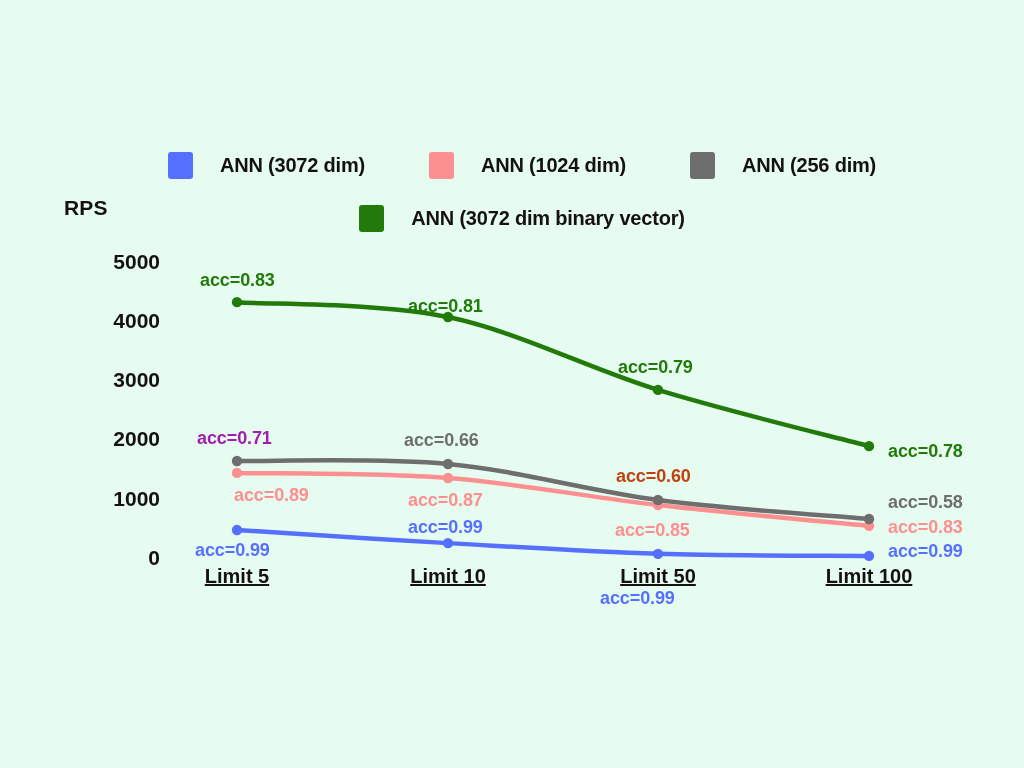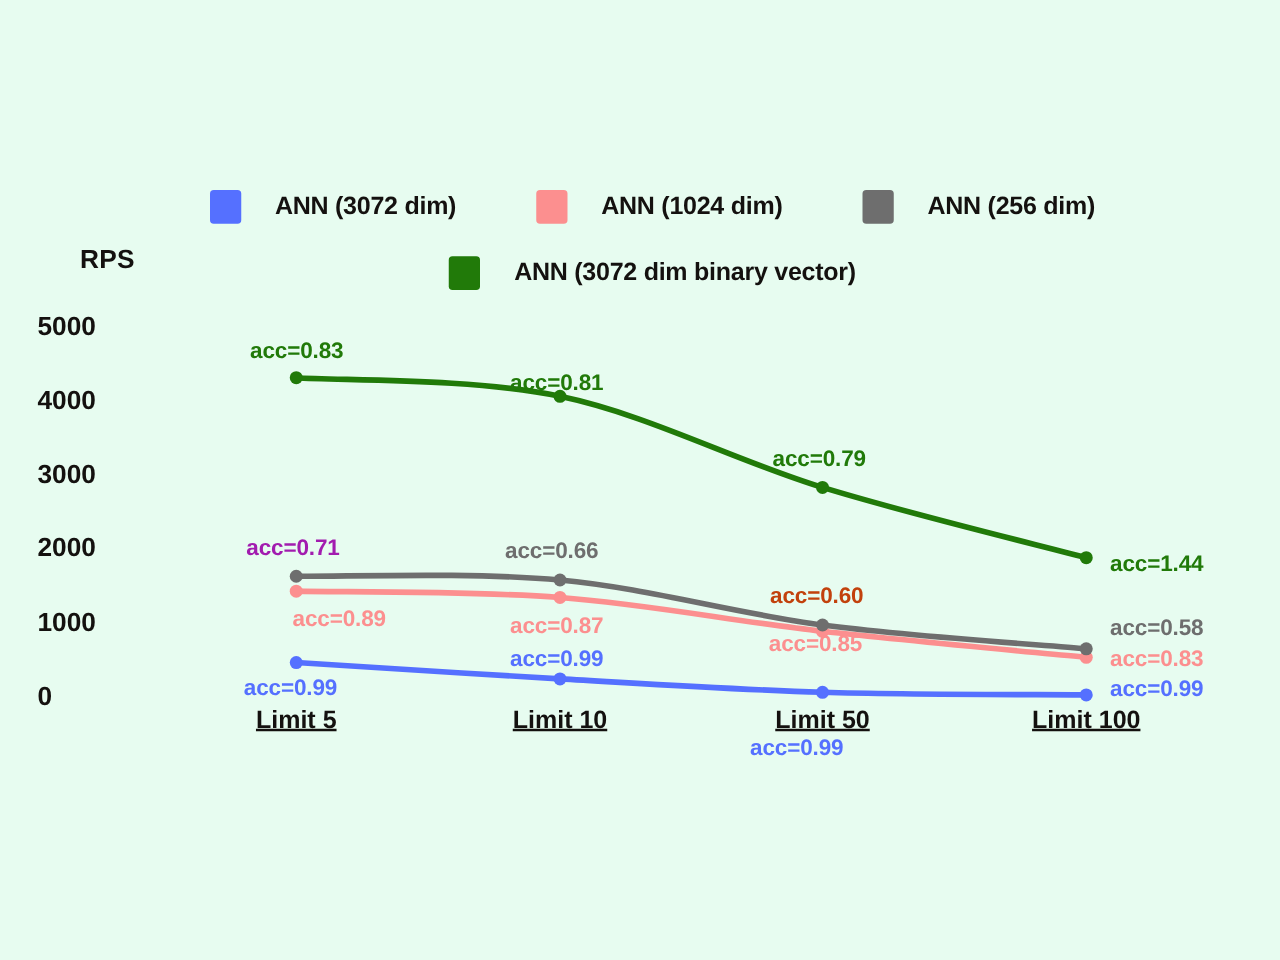--- a/index.html
+++ b/index.html
@@ -63,20 +63,21 @@
     top: 196px;
     font-size: 21px;
     font-weight: 700;
     color: #14110f;
     letter-spacing: 0.2px;
   }
   .y-tick {
     position: absolute;
     right: 0;
     width: 130px;
+    text-align: right;
     font-size: 21px;
     font-weight: 700;
     color: #14110f;
     transform: translateY(-50%);
   }
   .y-axis {
     position: absolute;
     left: 30px;
     top: 0;
     width: 130px;
@@ -182,30 +183,30 @@
           <circle cx="869" cy="446.14" r="5.2" fill="#217a09"></circle>
         </g>
     </svg>
   </div>
 
   <div>
 
     <div class="acc-label" style="left: 200px; top: 270px; color: rgb(33, 122, 9);">acc=0.83</div>
     <div class="acc-label" style="left: 408px; top: 296px; color: rgb(33, 122, 9);">acc=0.81</div>
     <div class="acc-label" style="left: 618px; top: 357px; color: rgb(33, 122, 9);">acc=0.79</div>
-    <div class="acc-label" style="left: 888px; top: 441px; color: rgb(33, 122, 9);">acc=1.44</div>
+    <div class="acc-label" style="left: 888px; top: 441px; color: rgb(33, 122, 9);">acc=0.78</div>
 
     <div class="acc-label" style="left: 197px; top: 428px; color: #a21caf;">acc=0.71</div>
     <div class="acc-label" style="left: 404px; top: 430px; color: rgb(110, 110, 110);">acc=0.66</div>
     <div class="acc-label" style="left: 616px; top: 466px; color: #c2410c;">acc=0.60</div>
     <div class="acc-label" style="left: 888px; top: 492px; color: rgb(110, 110, 110);">acc=0.58</div>
 
     <div class="acc-label" style="left: 195px; top: 485px; color: rgb(252, 143, 143); margin-left: 39px;">acc=0.89</div>
     <div class="acc-label" style="left: 408px; top: 490px; color: rgb(252, 143, 143);">acc=0.87</div>
-    <div class="acc-label" style="left: 615px; top: 505px; color: rgb(252, 143, 143); text-align: center;">acc=0.85</div>
+    <div class="acc-label" style="left: 615px; top: 520px; color: rgb(252, 143, 143); text-align: center;">acc=0.85</div>
     <div class="acc-label" style="left: 888px; top: 517px; color: rgb(252, 143, 143);">acc=0.83</div>
 
     <div class="acc-label" style="left: 195px; top: 540px; color: rgb(85, 112, 255);">acc=0.99</div>
     <div class="acc-label" style="left: 408px; top: 517px; color: rgb(85, 112, 255);">acc=0.99</div>
     <div class="acc-label" style="left: 600px; top: 588px; color: rgb(85, 112, 255);">acc=0.99</div>
     <div class="acc-label" style="left: 888px; top: 541px; color: rgb(85, 112, 255);">acc=0.99</div>
   </div>
 
 </div>
 

